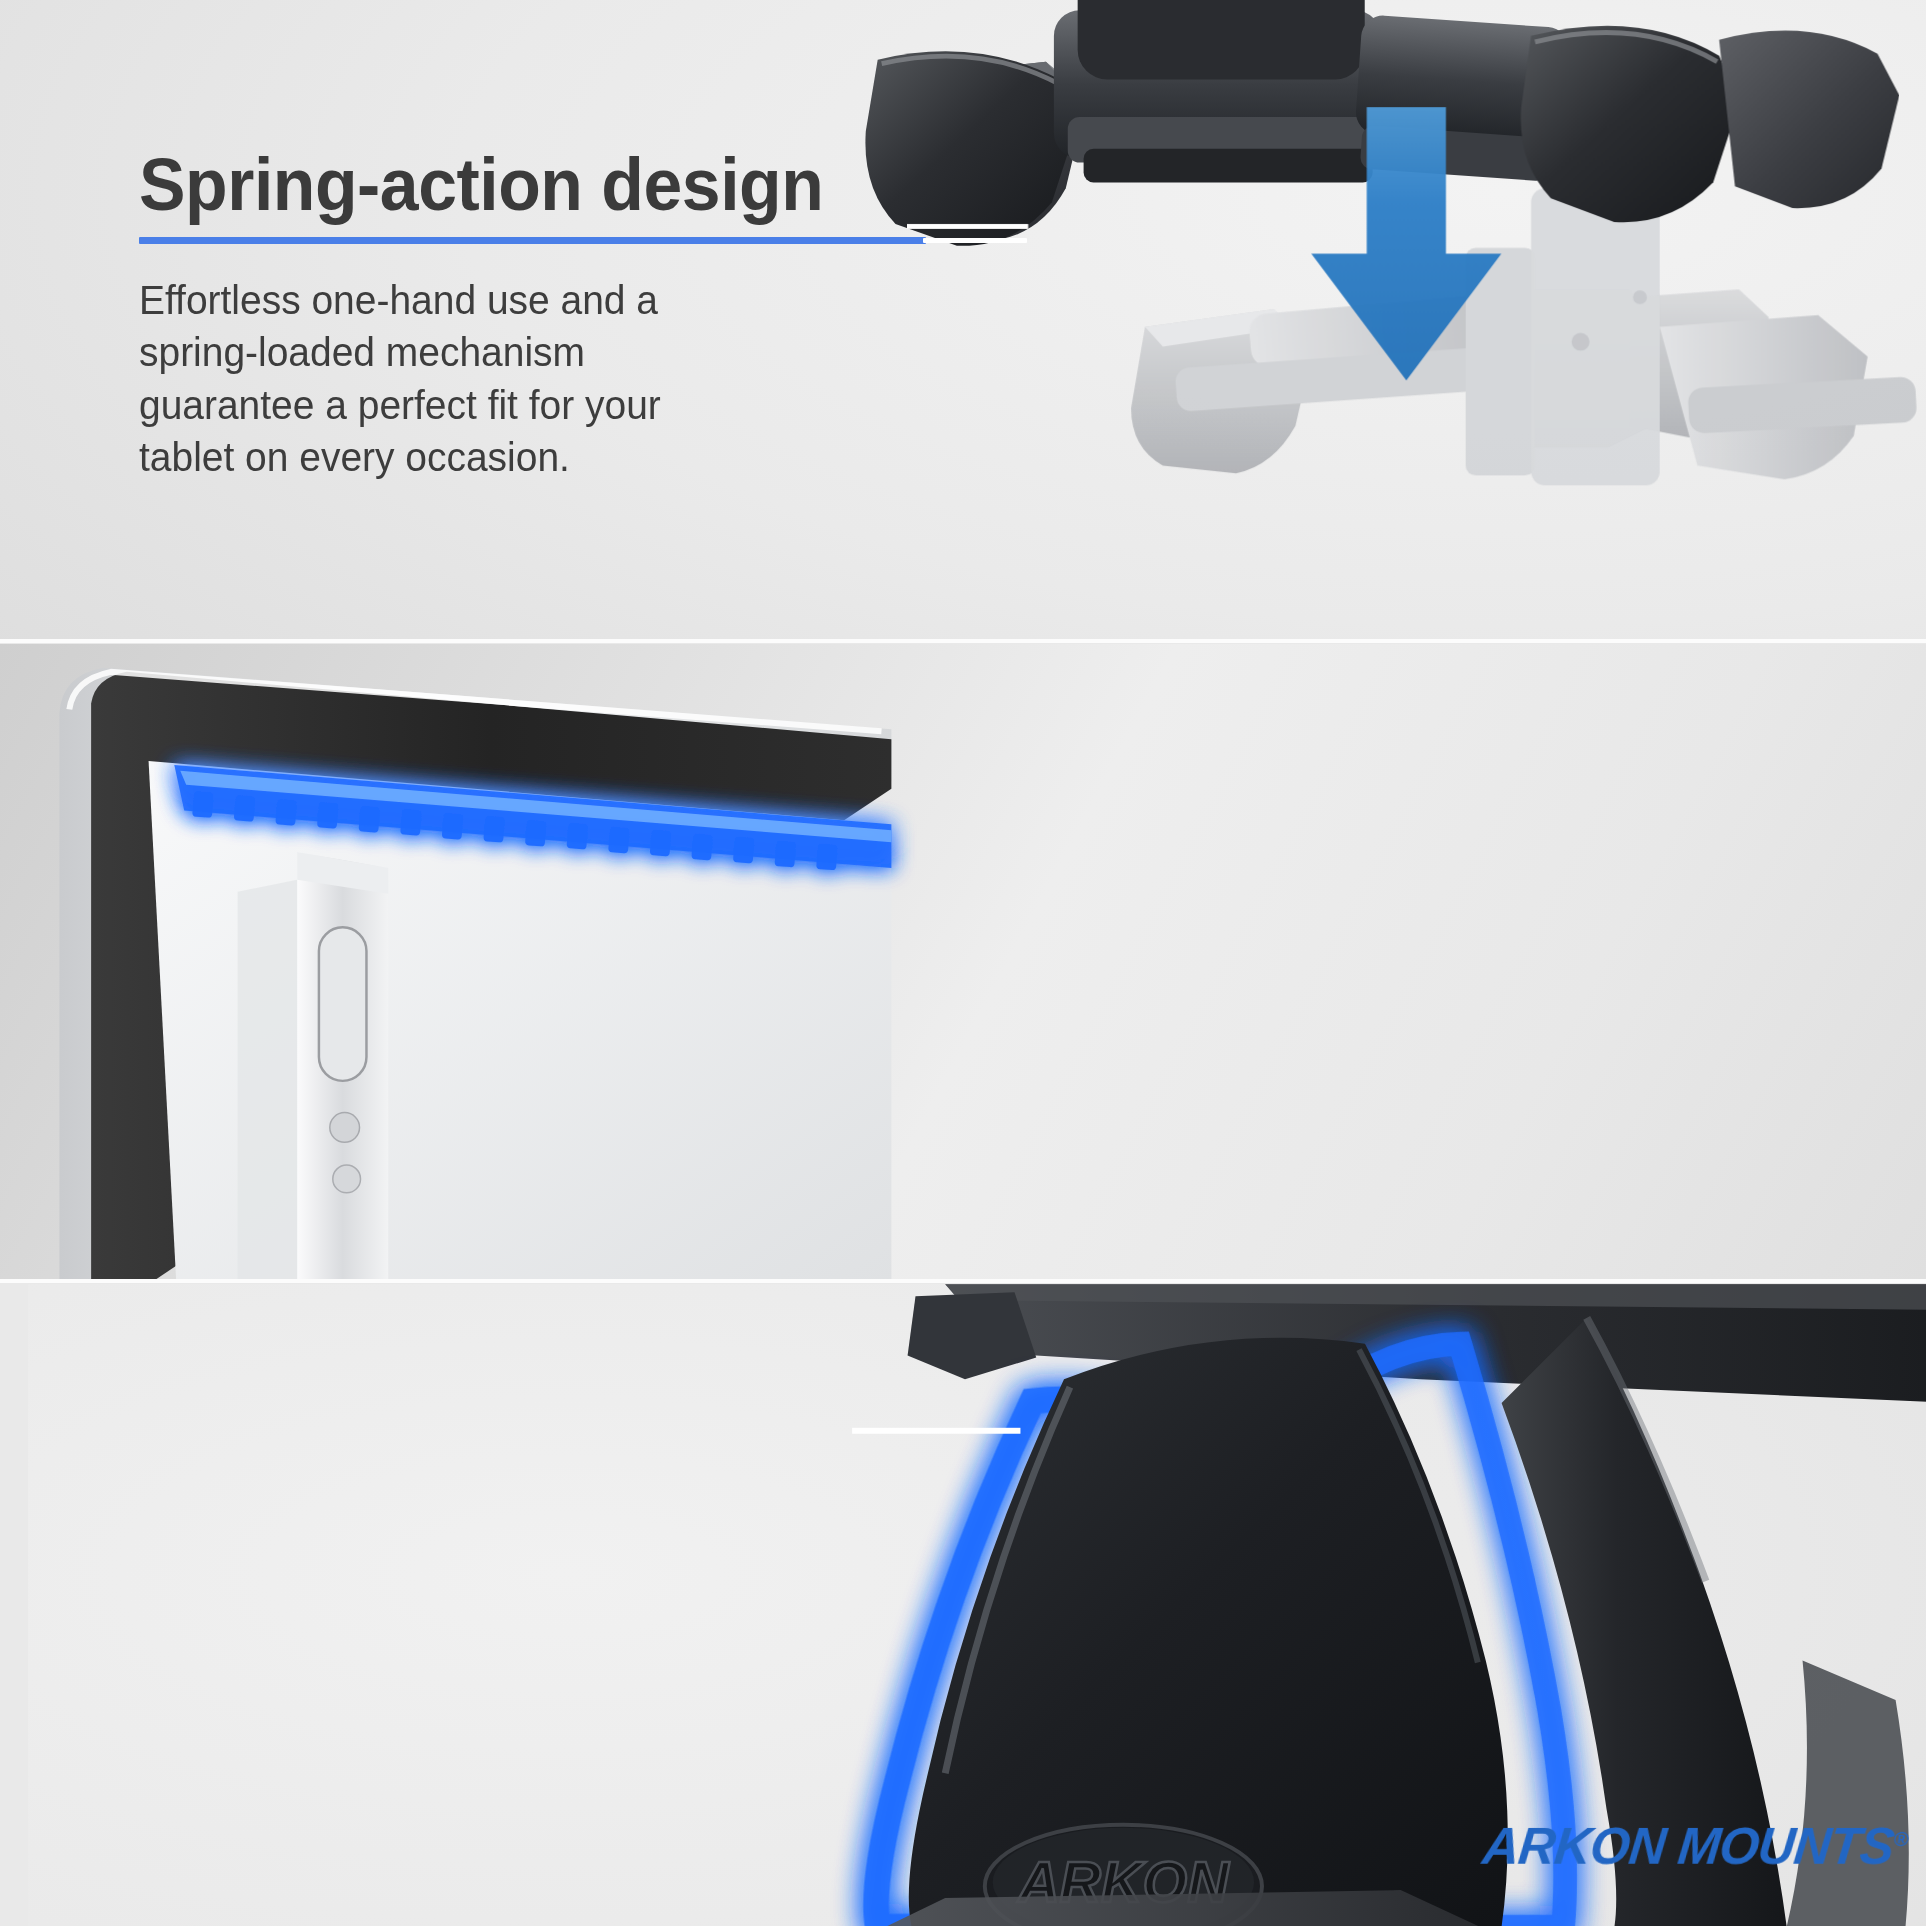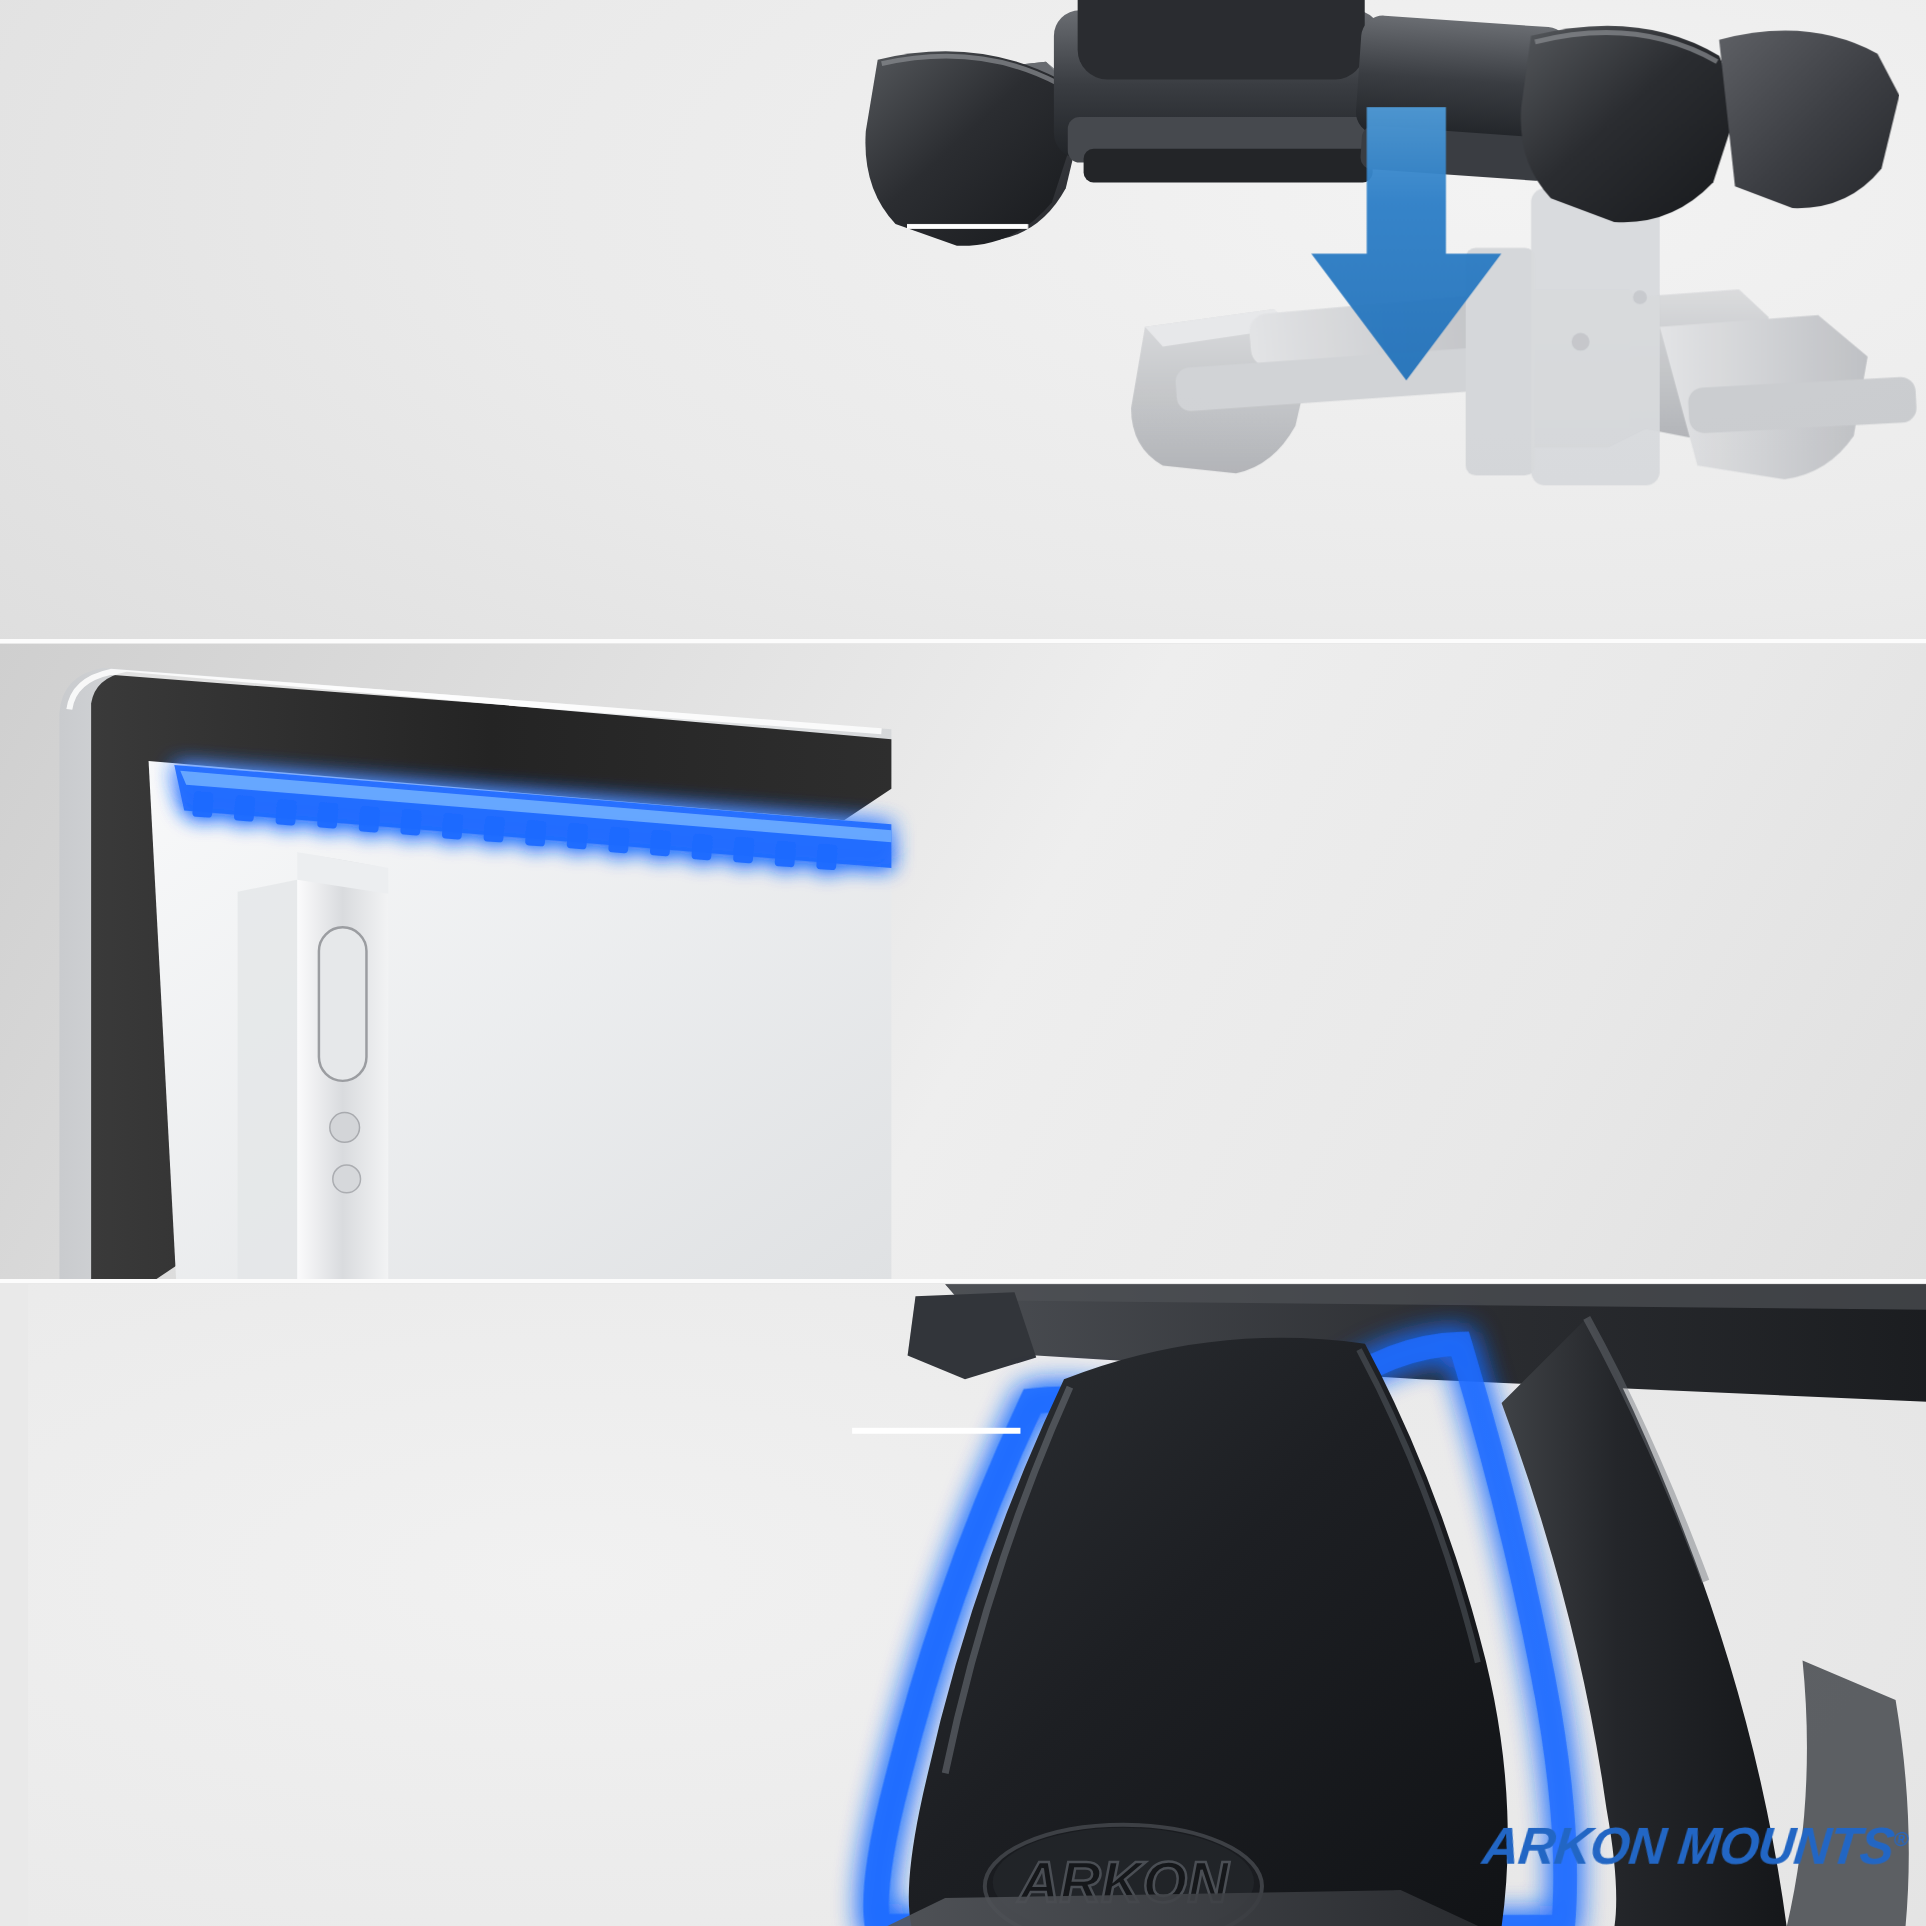--- a/index.html
+++ b/index.html
@@ -142,20 +142,33 @@
         <path d="M880 40 Q970 16 1040 54 L1062 96 L1044 170 Q1010 212 954 210 L896 188 Z" fill="url(#p1pad)"></path>
       </g>
 
       <rect x="60" y="226" width="122" height="5" fill="#ffffff"></rect>
 
       <g>
         <path d="M524 108 L604 108 L604 256 L660 256 L564 384 L468 256 L524 256 Z" fill="url(#p1arrow)" opacity=".96"></path>
       </g>
     </svg>
 
+    <div class="textblock" id="text-1">
+      <div class="heading">Spring-action design</div>
+      <div class="rule-wrap">
+        <div class="rule"></div>
+        <div class="leader"></div>
+      </div>
+      <div class="body-copy">
+        <span class="ln">Effortless one-hand use and a</span>
+        <span class="ln">spring-loaded mechanism</span>
+        <span class="ln">guarantee a perfect fit for your</span>
+        <span class="ln">tablet on every occasion.</span>
+      </div>
+    </div>
   </section>
 
   <div class="divider" id="divider-1"></div>
 
   <section class="panel" id="panel-2">
 
     <svg id="art-2" viewBox="0 0 940 645" aria-hidden="true">
       <defs>
         <linearGradient id="p2bezel" x1="0" y1="0" x2="1" y2="0">
           <stop offset="0" stop-color="#c9cbce"></stop>

